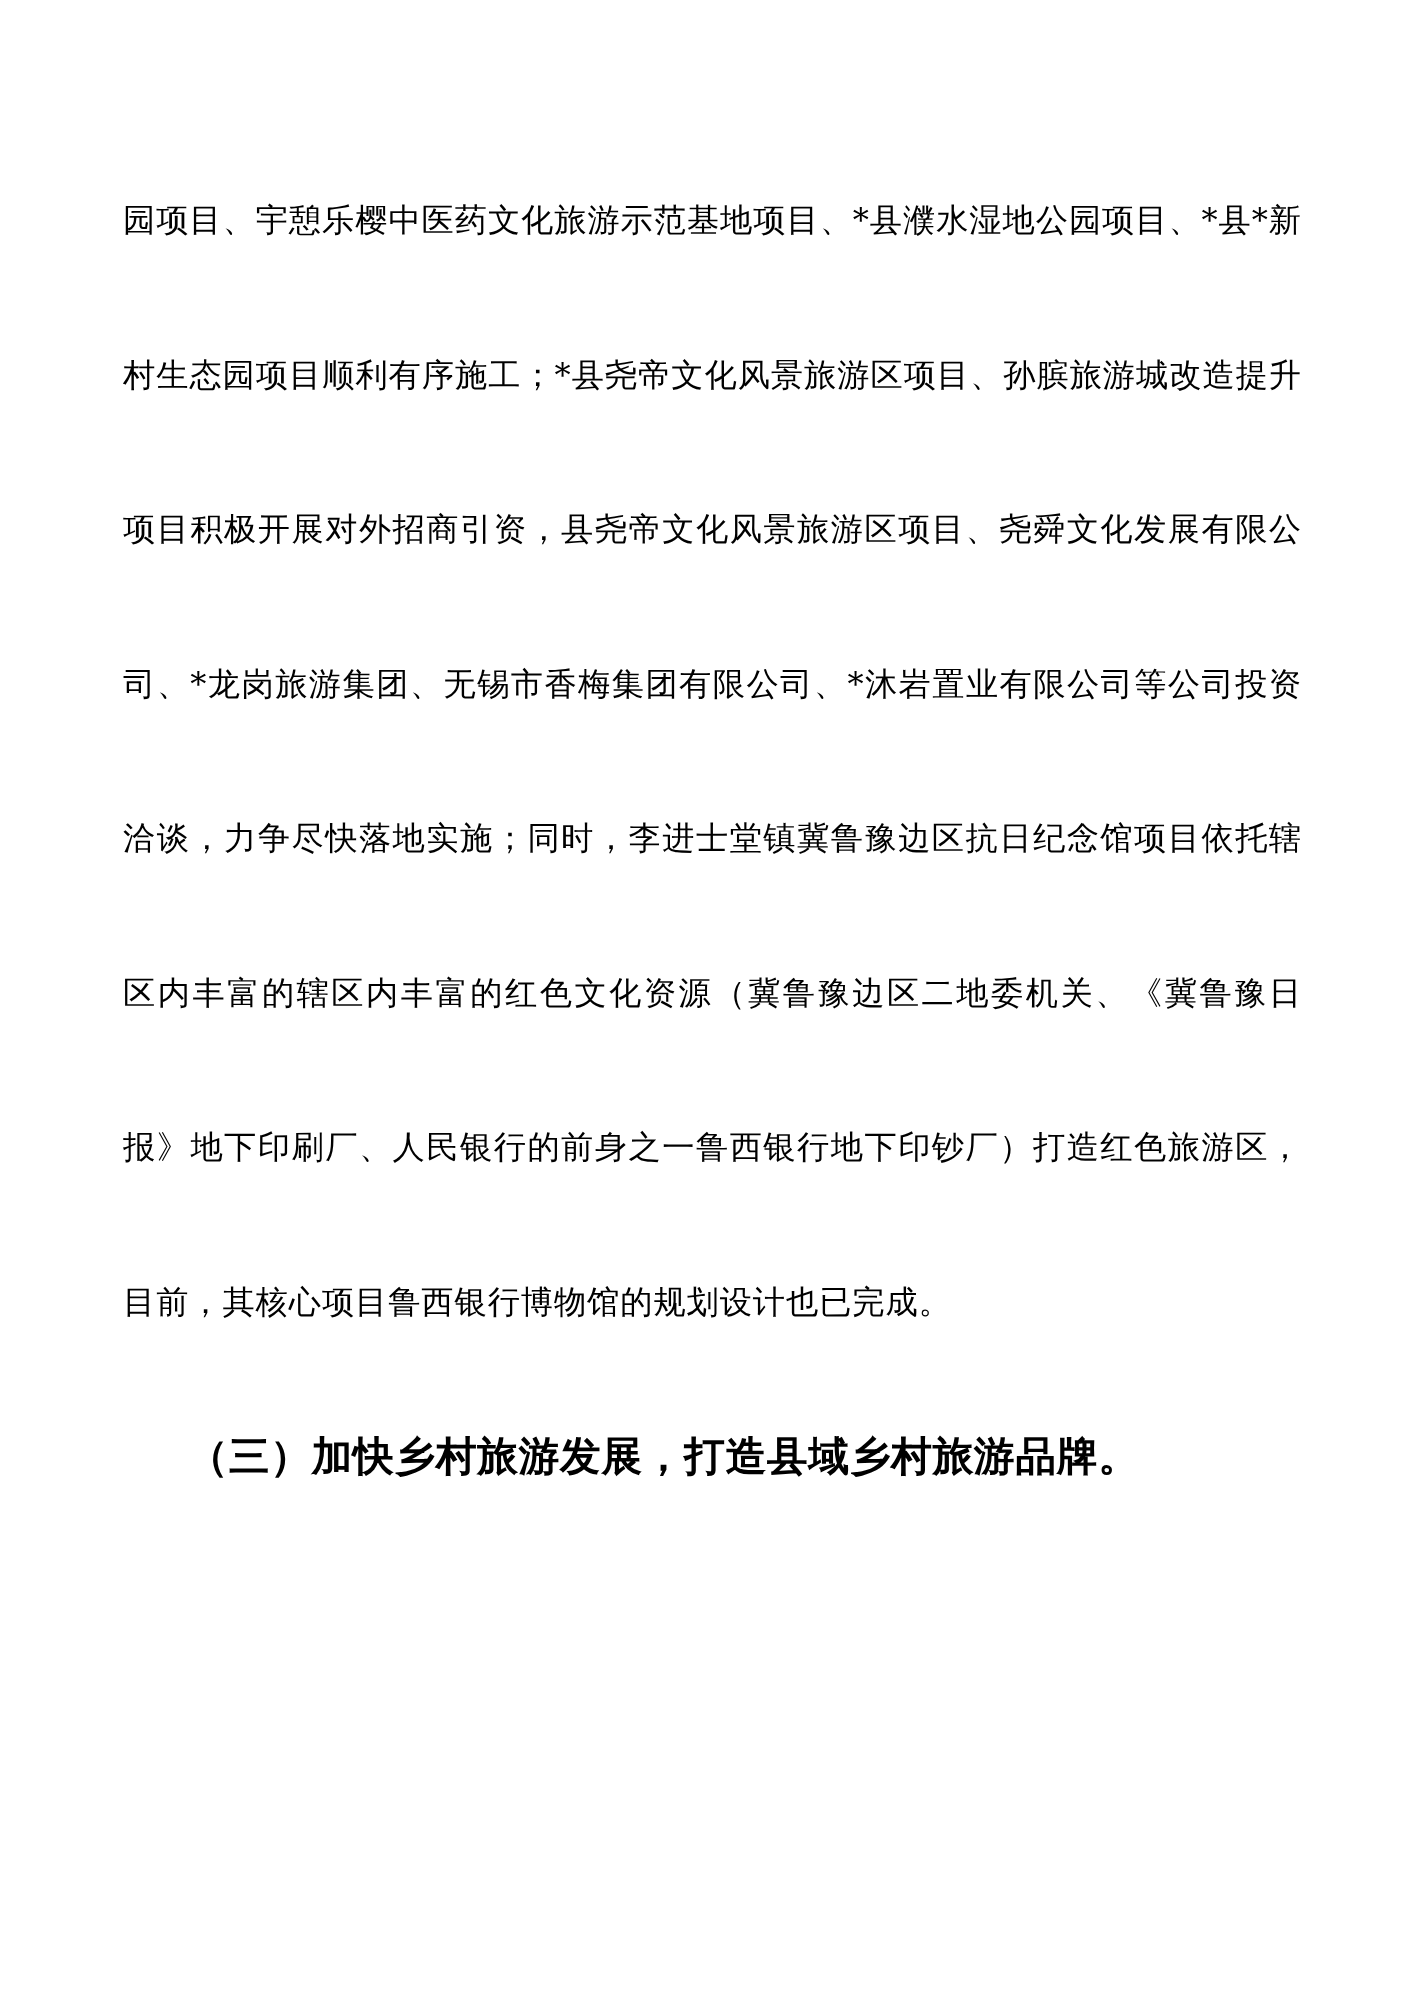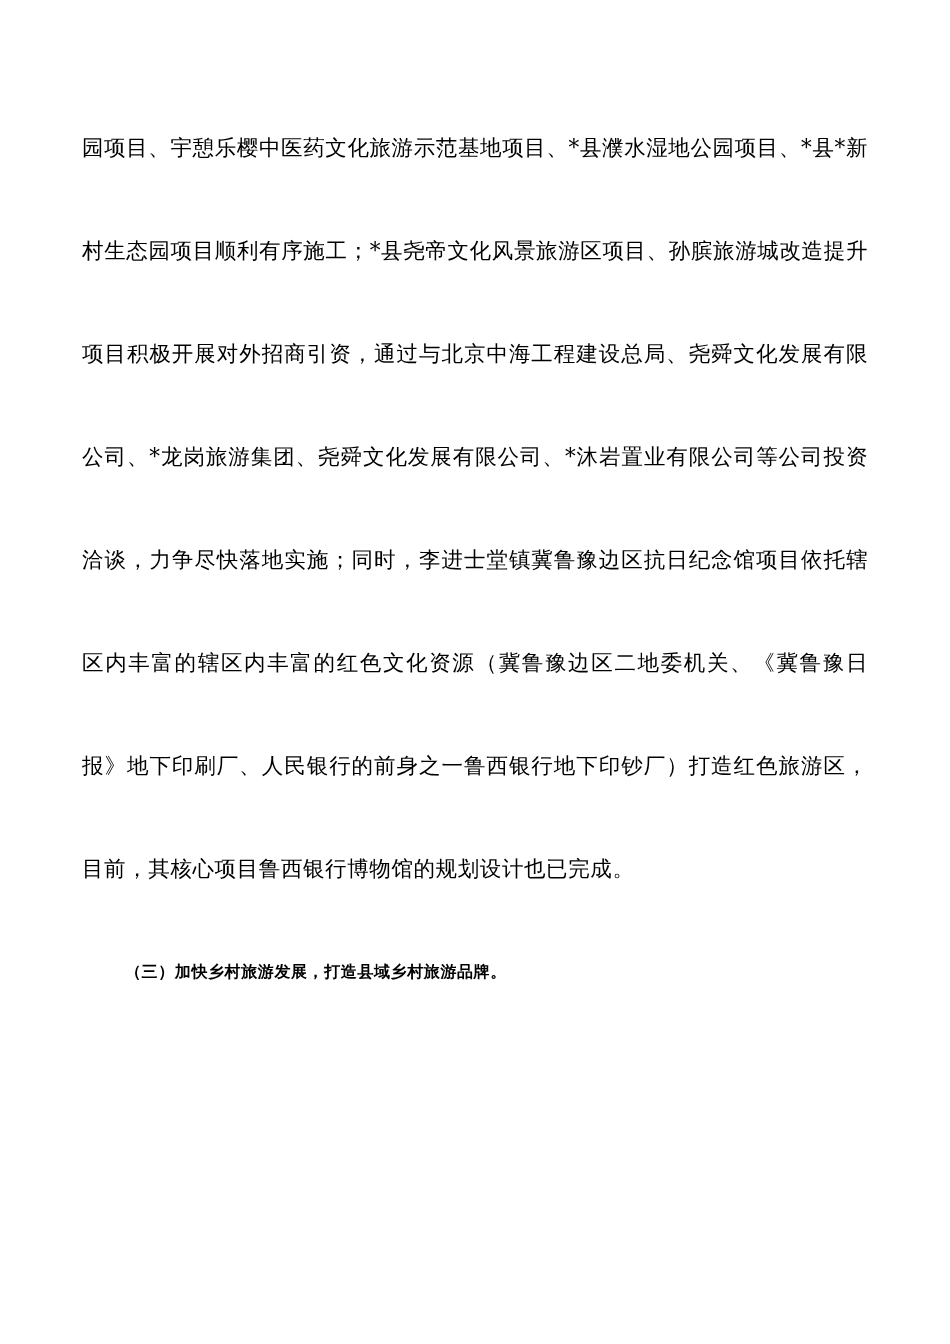--- a/index.html
+++ b/index.html
@@ -36,31 +36,31 @@
     text-align: justify;
     text-justify: inter-character;
     word-break: break-all;
   }
   .para-continued {
     text-indent: 0;
   }
   .heading-para {
     margin: 0;
     font-weight: bold;
-    font-size: 16px;
+    font-size: 27px;
     line-height: 103px;
     text-indent: 43px;
     letter-spacing: 0.6px;
   }
   .spacer-bottom {
     height: 330px;
   }
 </style>
 </head>
 <body>
 
 <div class="page">
   <div class="doc-body">
-    <p class="para para-continued">园项目、宇憩乐樱中医药文化旅游示范基地项目、*县濮水湿地公园项目、*县*新村生态园项目顺利有序施工；*县尧帝文化风景旅游区项目、孙膑旅游城改造提升项目积极开展对外招商引资，通过与北京中海工程建设总局、尧舜文化发展有限公司、*龙岗旅游集团、尧舜文化发展有限公司、*沐岩置业有限公司等公司投资洽谈，力争尽快落地实施；同时，李进士堂镇冀鲁豫边区抗日纪念馆项目依托辖区内丰富的辖区内丰富的红色文化资源（冀鲁豫边区二地委机关、《冀鲁豫日报》地下印刷厂、人民银行的前身之一鲁西银行地下印钞厂）打造红色旅游区，目前，其核心项目鲁西银行博物馆的规划设计也已完成。</p>
+    <p class="para para-continued">园项目、宇憩乐樱中医药文化旅游示范基地项目、*县濮水湿地公园项目、*县*新村生态园项目顺利有序施工；*县尧帝文化风景旅游区项目、孙膑旅游城改造提升项目积极开展对外招商引资，县尧帝文化风景旅游区项目、尧舜文化发展有限公司、*龙岗旅游集团、无锡市香梅集团有限公司、*沐岩置业有限公司等公司投资洽谈，力争尽快落地实施；同时，李进士堂镇冀鲁豫边区抗日纪念馆项目依托辖区内丰富的辖区内丰富的红色文化资源（冀鲁豫边区二地委机关、《冀鲁豫日报》地下印刷厂、人民银行的前身之一鲁西银行地下印钞厂）打造红色旅游区，目前，其核心项目鲁西银行博物馆的规划设计也已完成。</p>
     <p class="heading-para">（三）加快乡村旅游发展，打造县域乡村旅游品牌。</p>
     <div class="spacer-bottom"></div>
   </div>
 </div>
 
 </body></html>

